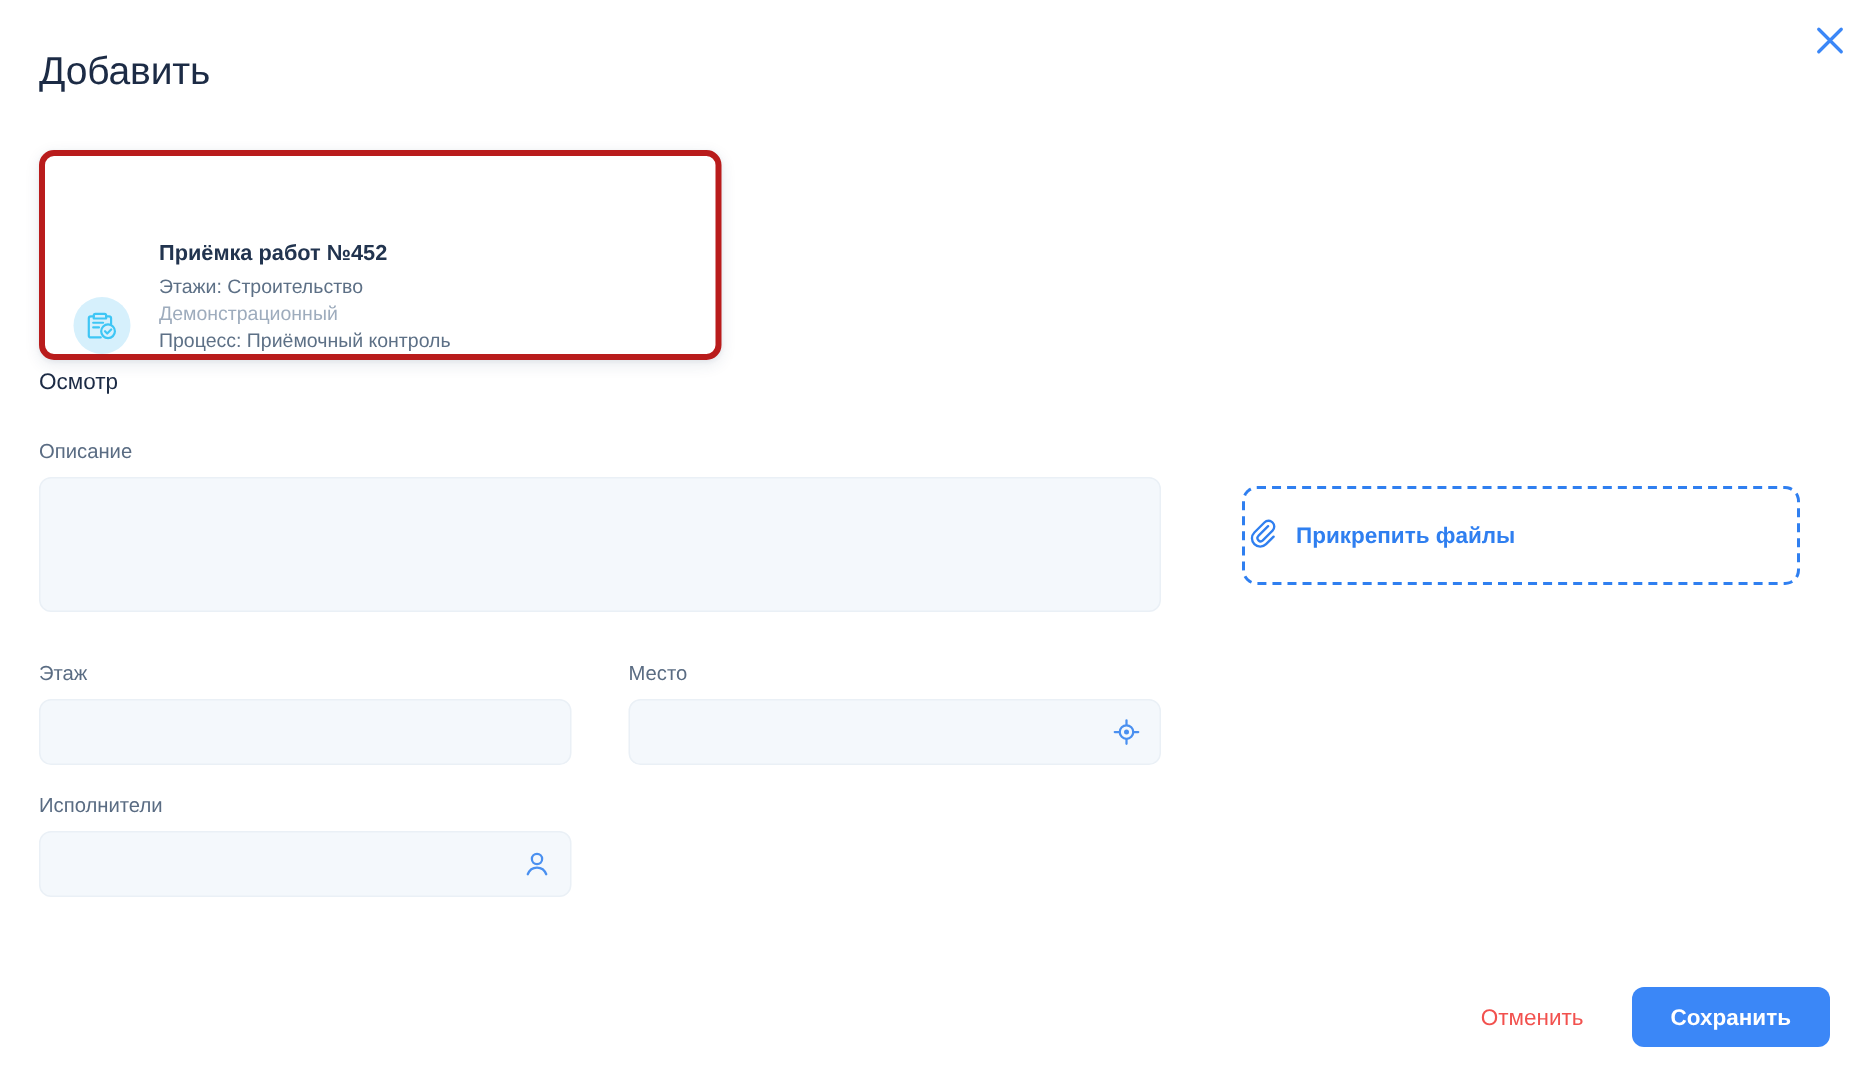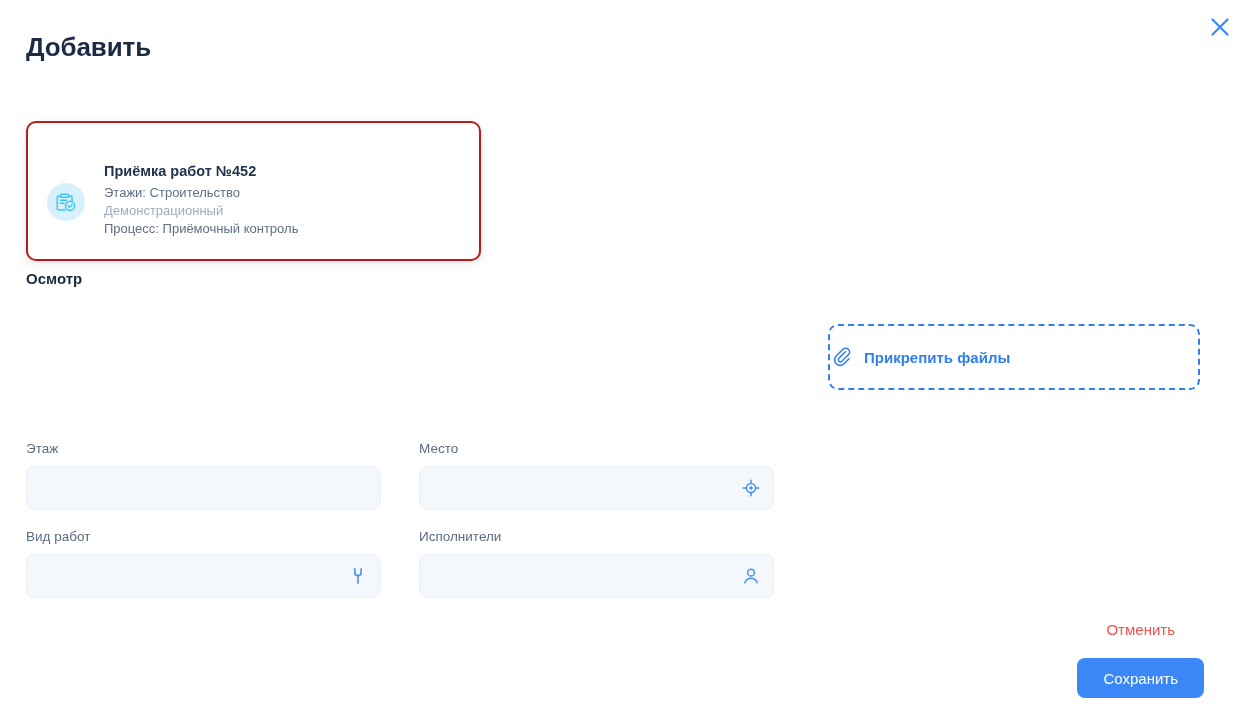--- a/index.html
+++ b/index.html
@@ -42,42 +42,41 @@
   }
   .close-btn svg { display: block; }
 
   
   .page-title {
     position: absolute;
     left: 26px;
     top: 30px;
     font-size: 26px;
     line-height: 34px;
-    font-weight: bold;
+    font-weight: normal;
     color: #1c2b45;
     letter-spacing: -0.1px;
     margin: 0;
   }
 
   
   .info-card {
     position: absolute;
     left: 26px;
     top: 100px;
     width: 455px;
     height: 140px;
     background: #ffffff;
-    border: 2px solid #b91c1c;
+    border: 4px solid #b91c1c;
     border-radius: 10px;
     box-shadow: 0 3px 10px rgba(35,60,95,0.10), 0 1px 3px rgba(35,60,95,0.06);
     overflow: hidden;
     display: flex;
-    align-items: center;
+    align-items: flex-end;
     padding: 18px 0 0 19px;
-    margin-top: 21px;
   }
   .info-card-icon {
     flex: 0 0 auto;
     width: 38px;
     height: 38px;
     border-radius: 50%;
     background: #d6f0fc;
     display: flex;
     align-items: center;
     justify-content: center;
@@ -103,23 +102,23 @@
     white-space: nowrap;
   }
   .info-line.muted {
     color: #9eacbd;
   }
 
   
   .section-title {
     position: absolute;
     left: 26px;
-    top: 270px;
+    top: 246px;
     font-size: 15px;
-    font-weight: bold;
+    font-weight: normal;
     color: #1c2b45;
     margin: 0;
   }
 
   
   .field-label {
     font-size: 13.5px;
     color: #5a6c83;
     line-height: 18px;
     margin-bottom: 8px;
@@ -202,43 +201,42 @@
     gap: 38px;
     margin-bottom: 18px;
   }
   .field-col {
     width: 355px;
   }
 
   
   .footer-actions {
     position: absolute;
-    right: 42px;
+    right: 26px;
     bottom: 17px;
     display: flex;
     align-items: center;
-    gap: 14px;
-    flex-direction: column;
+    gap: 30px;
   }
   .btn-cancel {
     background: transparent;
     border: none;
     color: #f2514e;
     font-size: 15px;
     font-family: inherit;
     cursor: pointer;
     padding: 6px 2px;
   }
   .btn-save {
     background: #3b87f7;
     border: none;
     border-radius: 8px;
     color: #ffffff;
     font-size: 15px;
-    font-weight: normal;
+    font-weight: bold;
     font-family: inherit;
     padding: 0 26px;
     height: 40px;
     cursor: pointer;
   }
 </style>
 </head>
 <body>
 
 <div class="dialog">
@@ -267,20 +265,24 @@
     <div class="info-card-body">
       <div class="info-card-title">Приёмка работ №452</div>
       <div class="info-line">Этажи: Строительство</div>
       <div class="info-line muted">Демонстрационный</div>
       <div class="info-line">Процесс: Приёмочный контроль</div>
     </div>
   </div>
 
   <h2 class="section-title">Осмотр</h2>
 
+  <div class="desc-block">
+    <label class="field-label">Описание</label>
+    <textarea class="textarea-input" placeholder="" style=""></textarea>
+  </div>
 
   <button class="attach-btn">
     <span>
       <svg width="22" height="22" viewBox="0 0 24 24" fill="none">
         <path d="M16.8 7.4l-7.1 7.1a2.3 2.3 0 0 0 3.25 3.25l7.1-7.1a4.2 4.2 0 0 0-5.94-5.94l-7.3 7.3a6 6 0 0 0 8.5 8.5l5.5-5.5" stroke="#2f7ff0" stroke-width="1.7" stroke-linecap="round" stroke-linejoin="round"></path>
       </svg>
     </span>
     <span>Прикрепить файлы</span>
   </button>
 
@@ -303,32 +305,20 @@
               <circle cx="12" cy="12" r="5.4" stroke="#4a90f0" stroke-width="1.8"></circle>
               <circle cx="12" cy="12" r="2" fill="#4a90f0"></circle>
               <path d="M12 2.6v3.4M12 18v3.4M2.6 12h3.4M18 12h3.4" stroke="#4a90f0" stroke-width="1.8" stroke-linecap="round"></path>
             </svg>
           </span>
         </div>
       </div>
     </div>
 
     <div class="fields-row">
-      <div class="field-col">
-        <label class="field-label">Вид работ</label>
-        <div class="input-wrap">
-          <input class="text-input" type="text" placeholder="" style="">
-          <span class="input-icon">
-            <svg width="20" height="20" viewBox="0 0 24 24" fill="none">
-              <path d="M8.2 3.4v4.3a3.8 3.8 0 0 0 7.6 0V3.4" stroke="#4a90f0" stroke-width="1.9" stroke-linecap="round"></path>
-              <path d="M12 11.5v9.1" stroke="#4a90f0" stroke-width="1.9" stroke-linecap="round"></path>
-            </svg>
-          </span>
-        </div>
-      </div>
 
       <div class="field-col">
         <label class="field-label">Исполнители</label>
         <div class="input-wrap">
           <input class="text-input" type="text" placeholder="" style="">
           <span class="input-icon">
             <svg width="20" height="20" viewBox="0 0 24 24" fill="none">
               <circle cx="12" cy="8" r="4.1" stroke="#4a90f0" stroke-width="1.8"></circle>
               <path d="M4.6 20.2c1.3-3.6 4.1-5.4 7.4-5.4s6.1 1.8 7.4 5.4" stroke="#4a90f0" stroke-width="1.8" stroke-linecap="round"></path>
             </svg>

